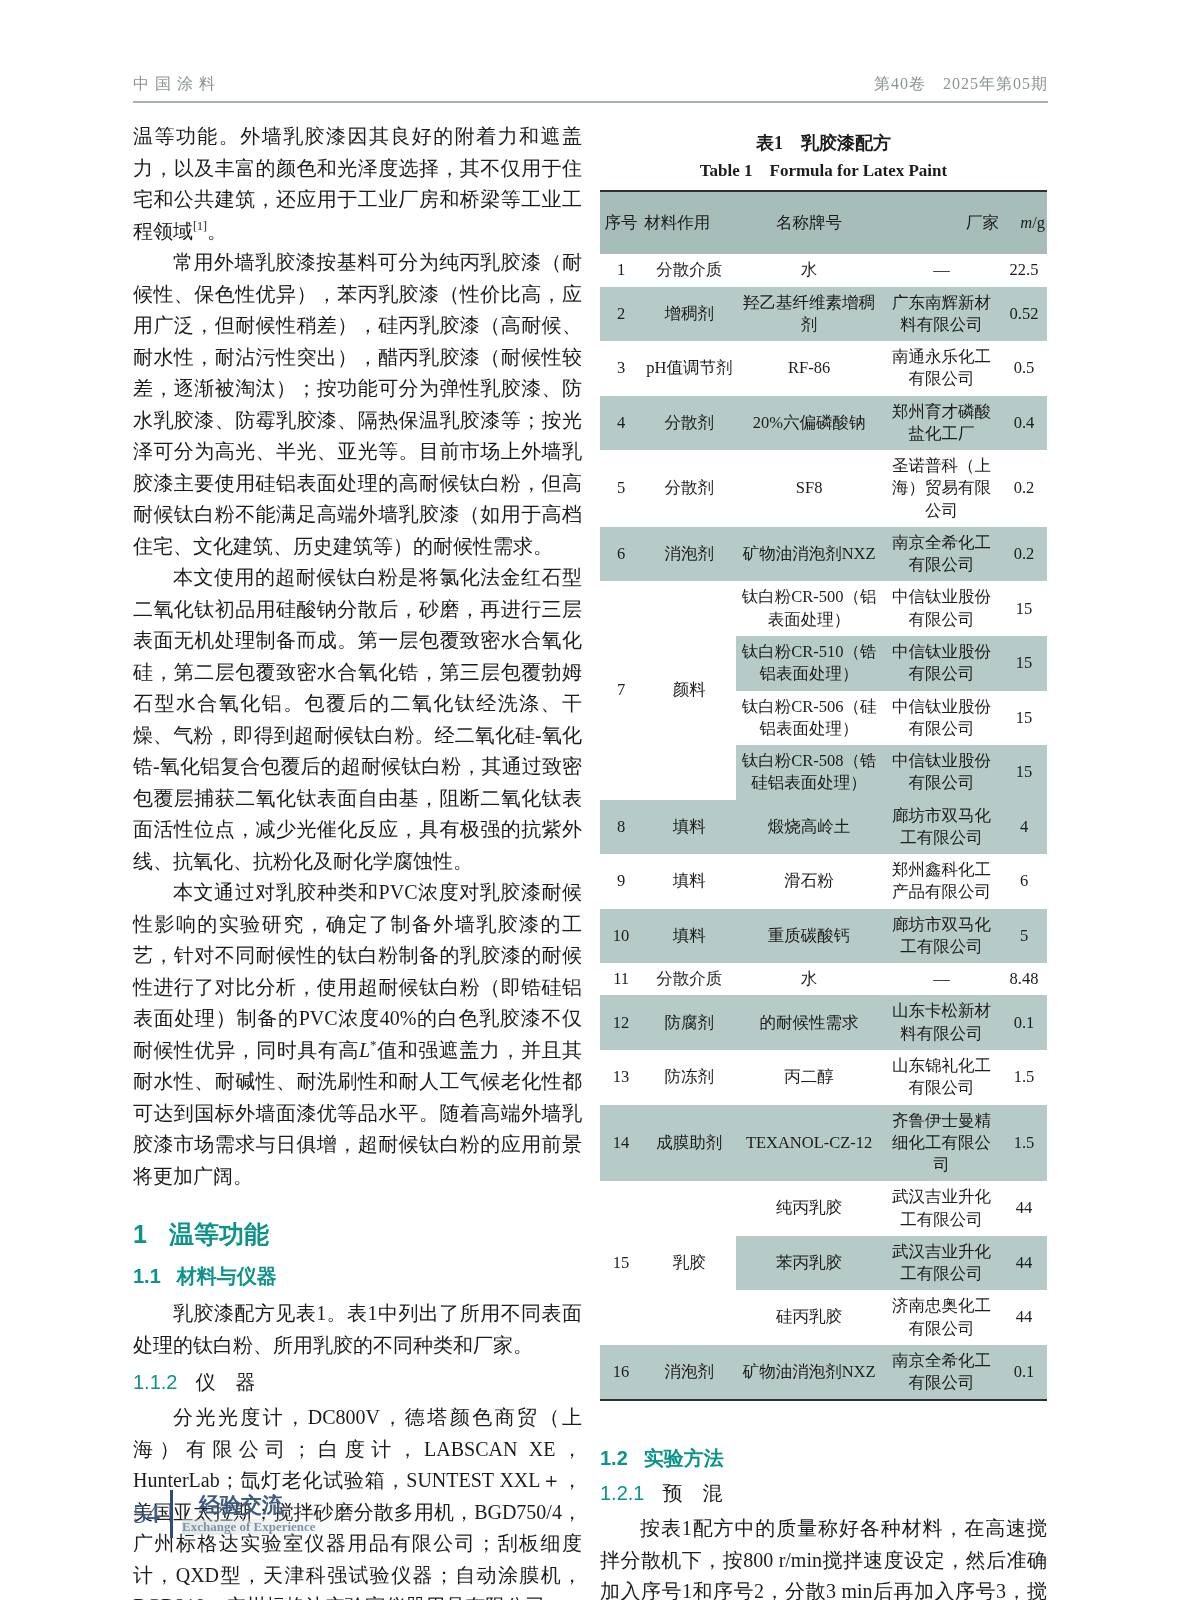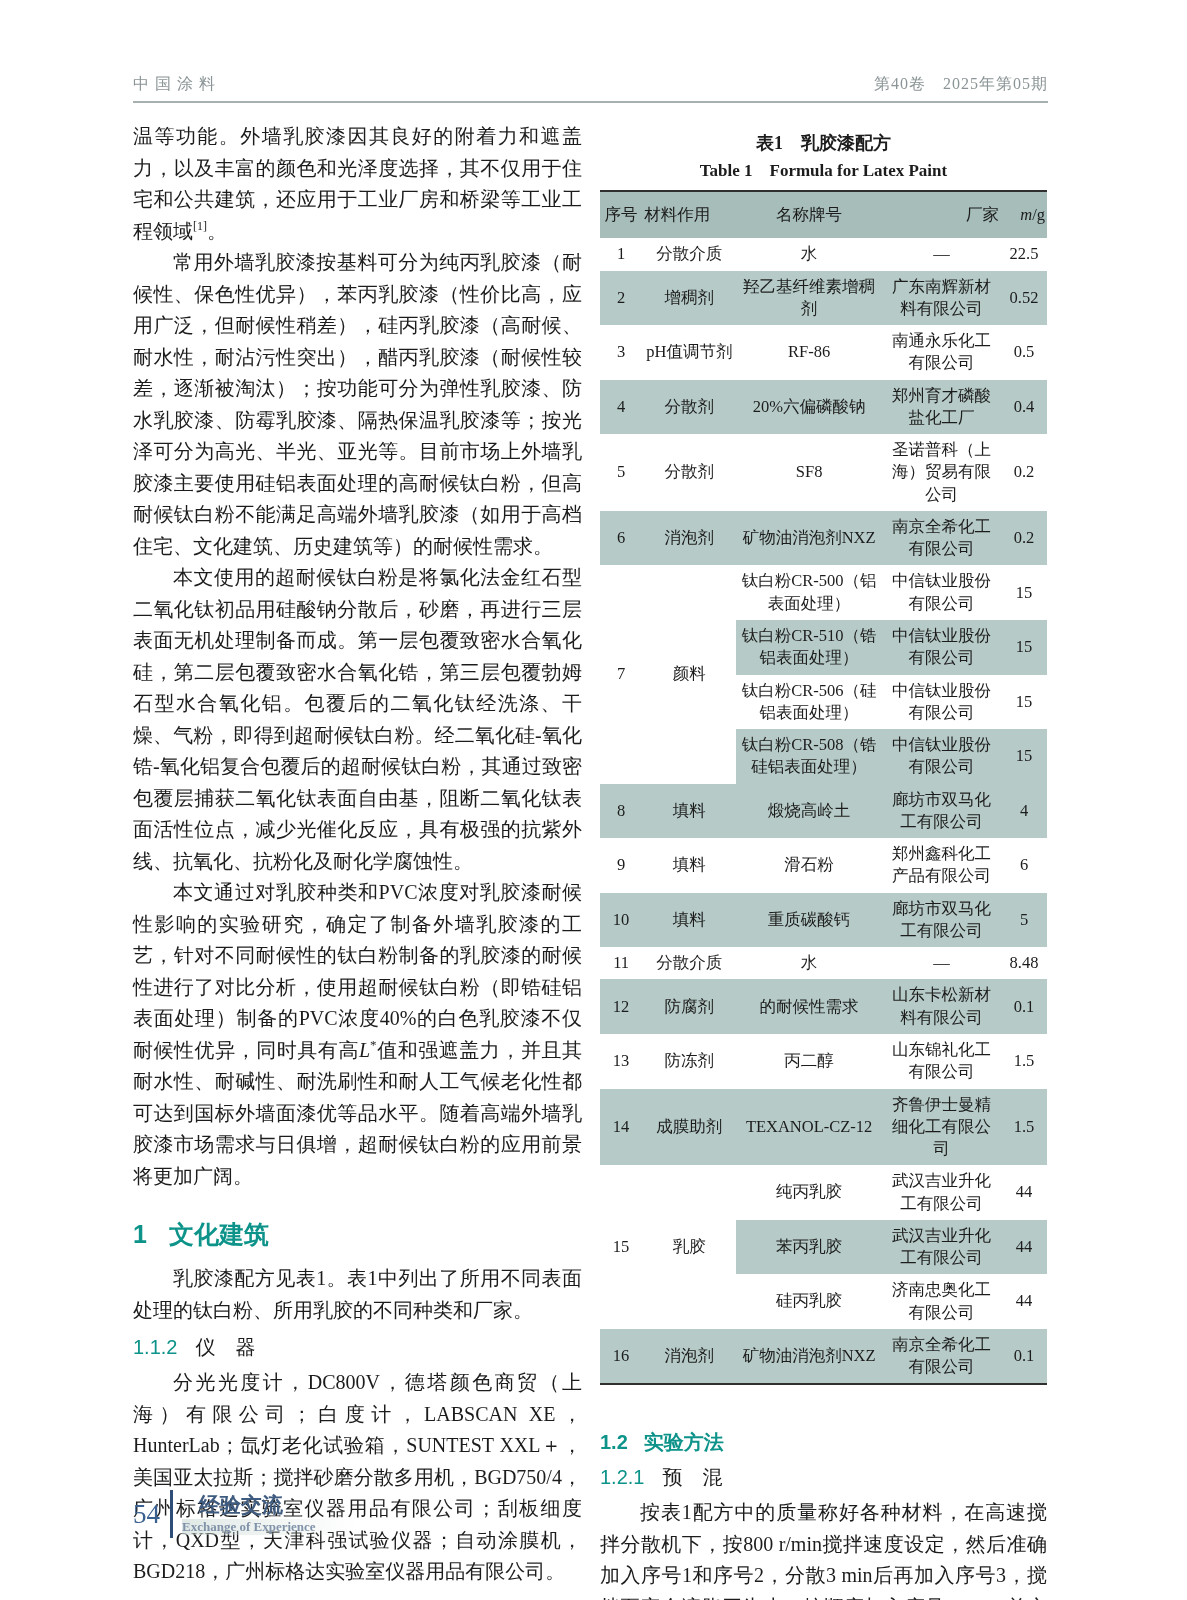--- a/index.html
+++ b/index.html
@@ -30,21 +30,21 @@
     font-weight:bold;font-size:20px;color:#0d9389;}
   .sec2 .num{margin-right:16px;}
   .sec3{margin:8px 0 6px 0;font-size:20px;color:#1c1c1c;}
   .sec3 .num{font-family:"Liberation Sans","DejaVu Sans",sans-serif;color:#0d9389;margin-right:18px;}
 
   
   .tbl-caption{ text-align:center;font-weight:bold;font-size:18px;margin:0 0 4px 0;}
   .tbl-caption-en{text-align:center;font-weight:bold;font-size:17px;margin:0 0 8px 0;}
   table.tbl{width:447px;border-collapse:collapse;border-top:2.5px solid #2f2f2f;
     border-bottom:2.5px solid #2f2f2f;font-size:16.5px;line-height:1.35;}
-  table.tbl th{background:#a6bdb9;font-weight:normal;padding:12px 2px;}
+  table.tbl th{background:#a6bdb9;font-weight:normal;padding:20px 2px;}
   table.tbl td{padding:5px 2px;vertical-align:middle;text-align:center;}
   th.h-no{width:40px;text-align:center;}
   th.h-role{width:96px;text-align:left;}
   th.h-name{width:146px;text-align:center;}
   th.h-mfr{width:122px;text-align:right;}
   th.h-m{width:43px;text-align:right;font-style:normal;}
   td.role{text-align:left;}
   td.mass{text-align:right;}
   tr.shade > td{background:#b6cbc7;}
 
@@ -71,21 +71,24 @@
   </div>
   <div class="head-rule"></div>
 
   <div class="col-left">
     <p class="body"><span>温等功能。外墙乳胶漆因其良好的附着力和遮盖力，以及丰富的颜色和光泽度选择，其不仅用于住宅和公共建筑，还应用于工业厂房和桥梁等工业工程领域</span><sup class="ref">[1]</sup><span>。</span></p>
     <p class="body indent">常用外墙乳胶漆按基料可分为纯丙乳胶漆（耐候性、保色性优异），苯丙乳胶漆（性价比高，应用广泛，但耐候性稍差），硅丙乳胶漆（高耐候、耐水性，耐沾污性突出），醋丙乳胶漆（耐候性较差，逐渐被淘汰）；按功能可分为弹性乳胶漆、防水乳胶漆、防霉乳胶漆、隔热保温乳胶漆等；按光泽可分为高光、半光、亚光等。目前市场上外墙乳胶漆主要使用硅铝表面处理的高耐候钛白粉，但高耐候钛白粉不能满足高端外墙乳胶漆（如用于高档住宅、文化建筑、历史建筑等）的耐候性需求。</p>
     <p class="body indent">本文使用的超耐候钛白粉是将氯化法金红石型二氧化钛初品用硅酸钠分散后，砂磨，再进行三层表面无机处理制备而成。第一层包覆致密水合氧化硅，第二层包覆致密水合氧化锆，第三层包覆勃姆石型水合氧化铝。包覆后的二氧化钛经洗涤、干燥、气粉，即得到超耐候钛白粉。经二氧化硅-氧化锆-氧化铝复合包覆后的超耐候钛白粉，其通过致密包覆层捕获二氧化钛表面自由基，阻断二氧化钛表面活性位点，减少光催化反应，具有极强的抗紫外线、抗氧化、抗粉化及耐化学腐蚀性。</p>
     <p class="body indent"><span>本文通过对乳胶种类和PVC浓度对乳胶漆耐候性影响的实验研究，确定了制备外墙乳胶漆的工艺，针对不同耐候性的钛白粉制备的乳胶漆的耐候性进行了对比分析，使用超耐候钛白粉（即锆硅铝表面处理）制备的PVC浓度40%的白色乳胶漆不仅耐候性优异，同时具有高</span><span class="lsym">L</span><sup class="star">*</sup><span>值和强遮盖力，并且其耐水性、耐碱性、耐洗刷性和耐人工气候老化性都可达到国标外墙面漆优等品水平。随着高端外墙乳胶漆市场需求与日俱增，超耐候钛白粉的应用前景将更加广阔。</span></p>
 
     <div class="sec1">
-      <span class="num">1</span><span>文化建筑</span>
+      <span class="num">1</span><span>温等功能</span>
+    </div>
+    <div class="sec2">
+      <span class="num">1.1</span><span>材料与仪器</span>
     </div>
     <p class="body indent">乳胶漆配方见表1。表1中列出了所用不同表面处理的钛白粉、所用乳胶的不同种类和厂家。</p>
     <div class="sec3">
       <span class="num">1.1.2</span><span>仪　器</span>
     </div>
     <p class="body indent">分光光度计，DC800V，德塔颜色商贸（上海）有限公司；白度计，LABSCAN XE，HunterLab；氙灯老化试验箱，SUNTEST XXL＋，美国亚太拉斯；搅拌砂磨分散多用机，BGD750/4，广州标格达实验室仪器用品有限公司；刮板细度计，QXD型，天津科强试验仪器；自动涂膜机，BGD218，广州标格达实验室仪器用品有限公司。</p>
   </div>
 
   <div class="col-right">
     <div class="tbl-caption">表1　乳胶漆配方</div>

